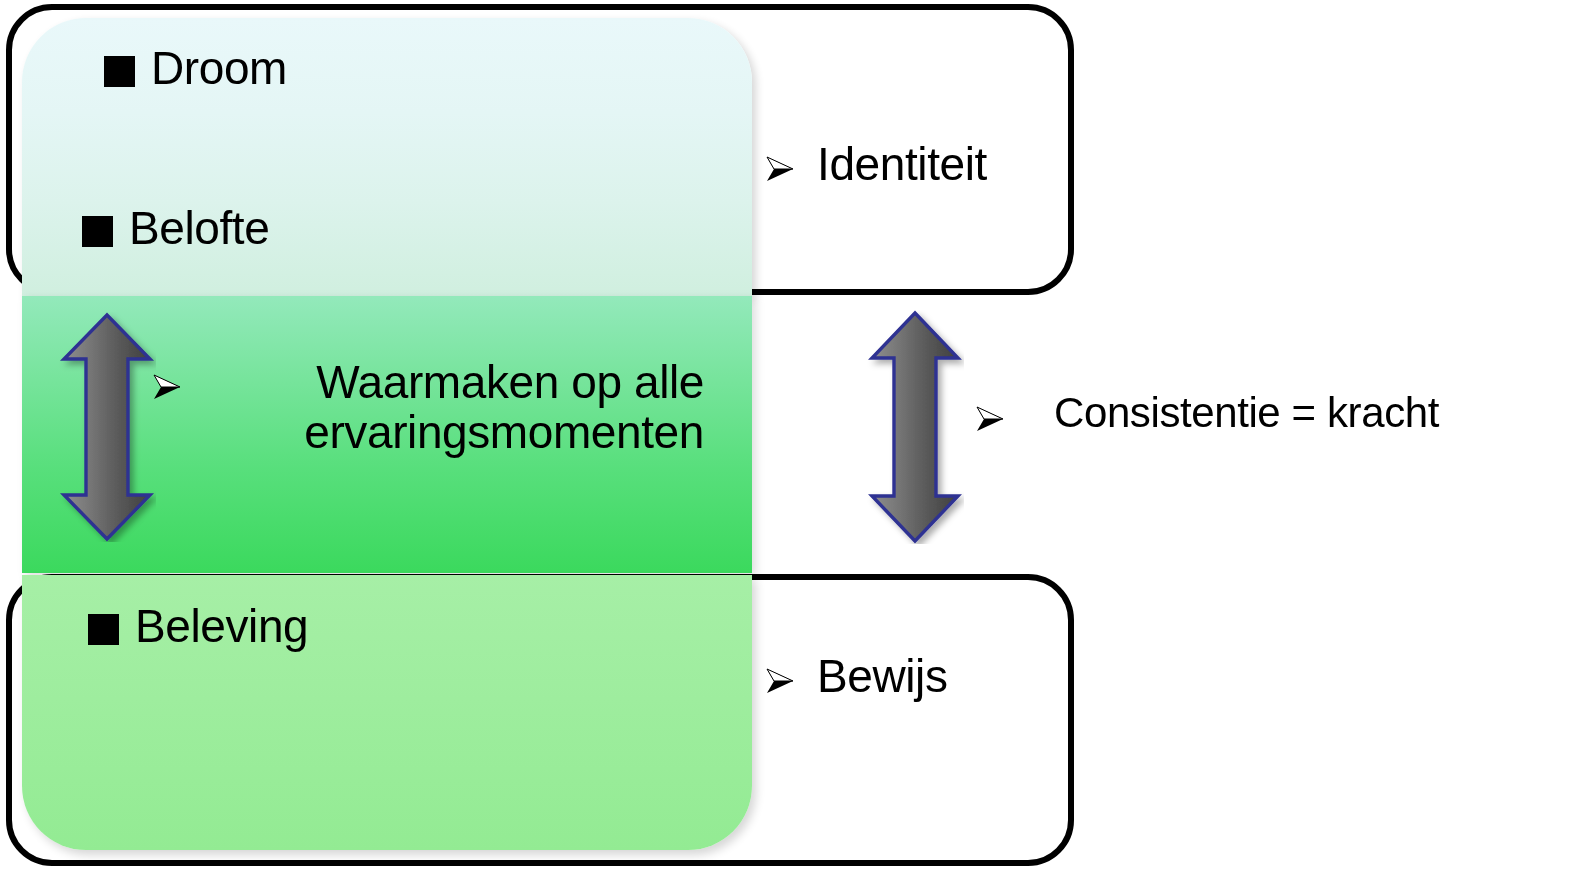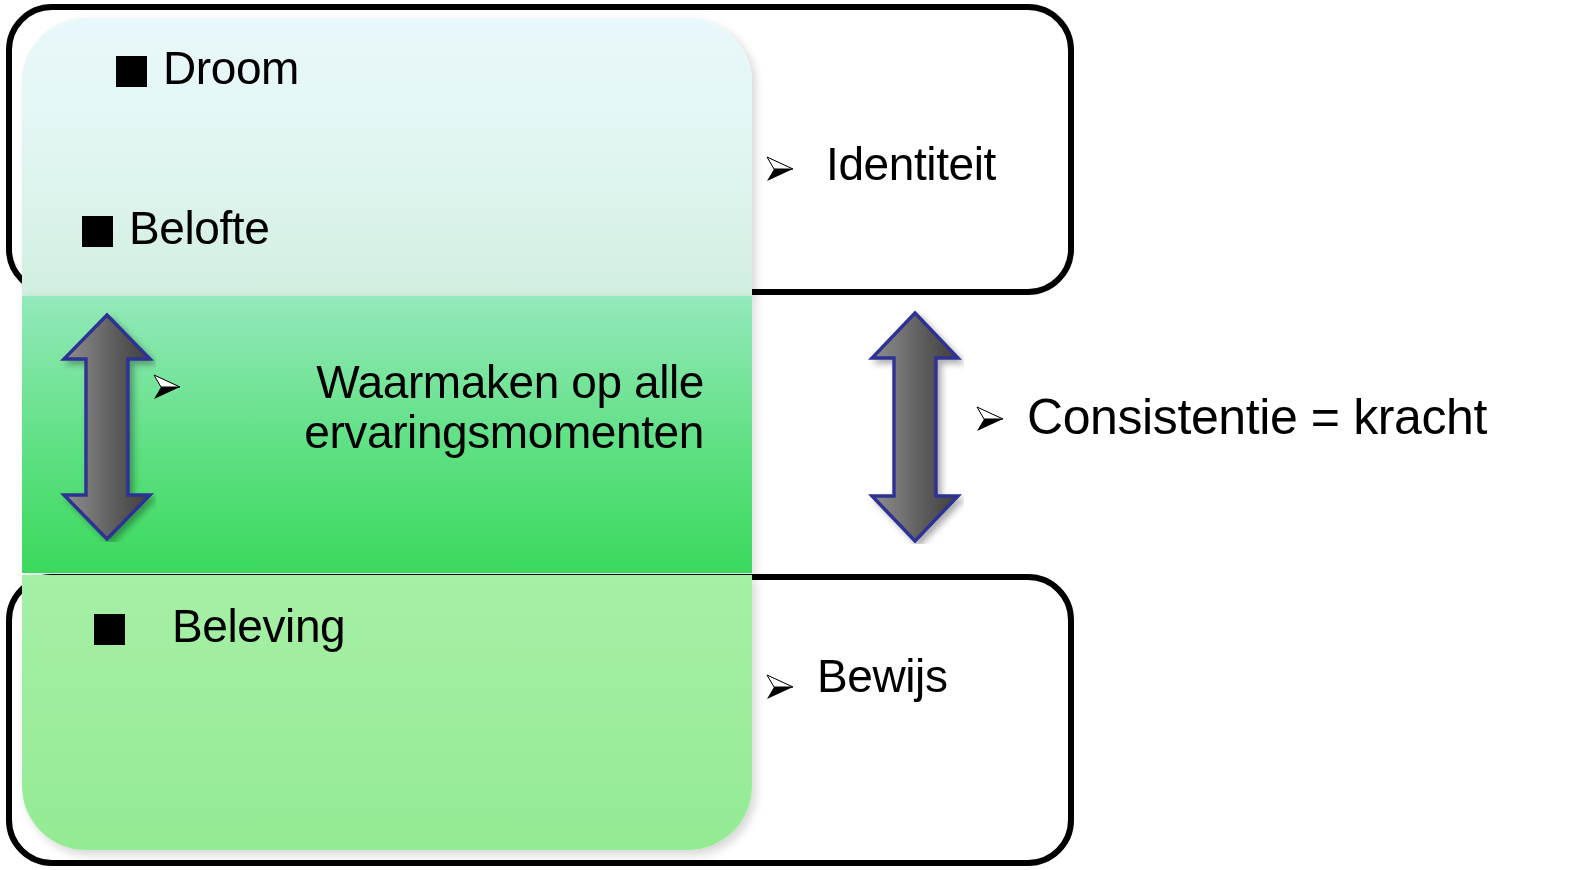--- a/index.html
+++ b/index.html
@@ -135,33 +135,33 @@
     position: relative;
     width: 30px;
     height: 30px;
     flex: 0 0 auto;
     margin-right: 22px;
     margin-top: 14px;
   }
   .bullet-arrow svg { display: block; }
 
   
-  #item-droom   { left: 82px;  top: 44px; padding-left: 34px;  }
+  #item-droom   { left: 70px;  top: 44px; padding-left: 34px;  }
   #item-belofte { left: 82px;  top: 204px; text-align: right; }
-  #item-beleving { left: 94px; top: 602px; gap: 31px; }
+  #item-beleving { left: 88px; top: 602px; }
   #item-producten { left: 82px; top: 762px; }
 
-  #item-identiteit { left: 765px; top: 140px; gap: 9px; }
-  #item-bewijs     { left: 765px; top: 652px; align-items: flex-end; }
+  #item-identiteit { left: 765px; top: 140px; }
+  #item-bewijs     { left: 765px; top: 652px; }
 
   #item-waarmaken { left: 152px; top: 358px; }
   #item-waarmaken .label { white-space: normal; width: 500px; text-align: right; }
 
   #item-consistentie { left: 975px; top: 390px; }
-  #item-consistentie .label { font-size: 50px; }
+  #item-consistentie .label { font-size: 42px; margin-left: 27px; }
 
   
   .dbl-arrow {
     position: absolute;
   }
   #arrow-left  { left: 58px;  top: 312px; width: 98px;  height: 230px; }
   #arrow-right { left: 866px; top: 310px; width: 98px;  height: 234px; }
 </style>
 </head>
 <body>

